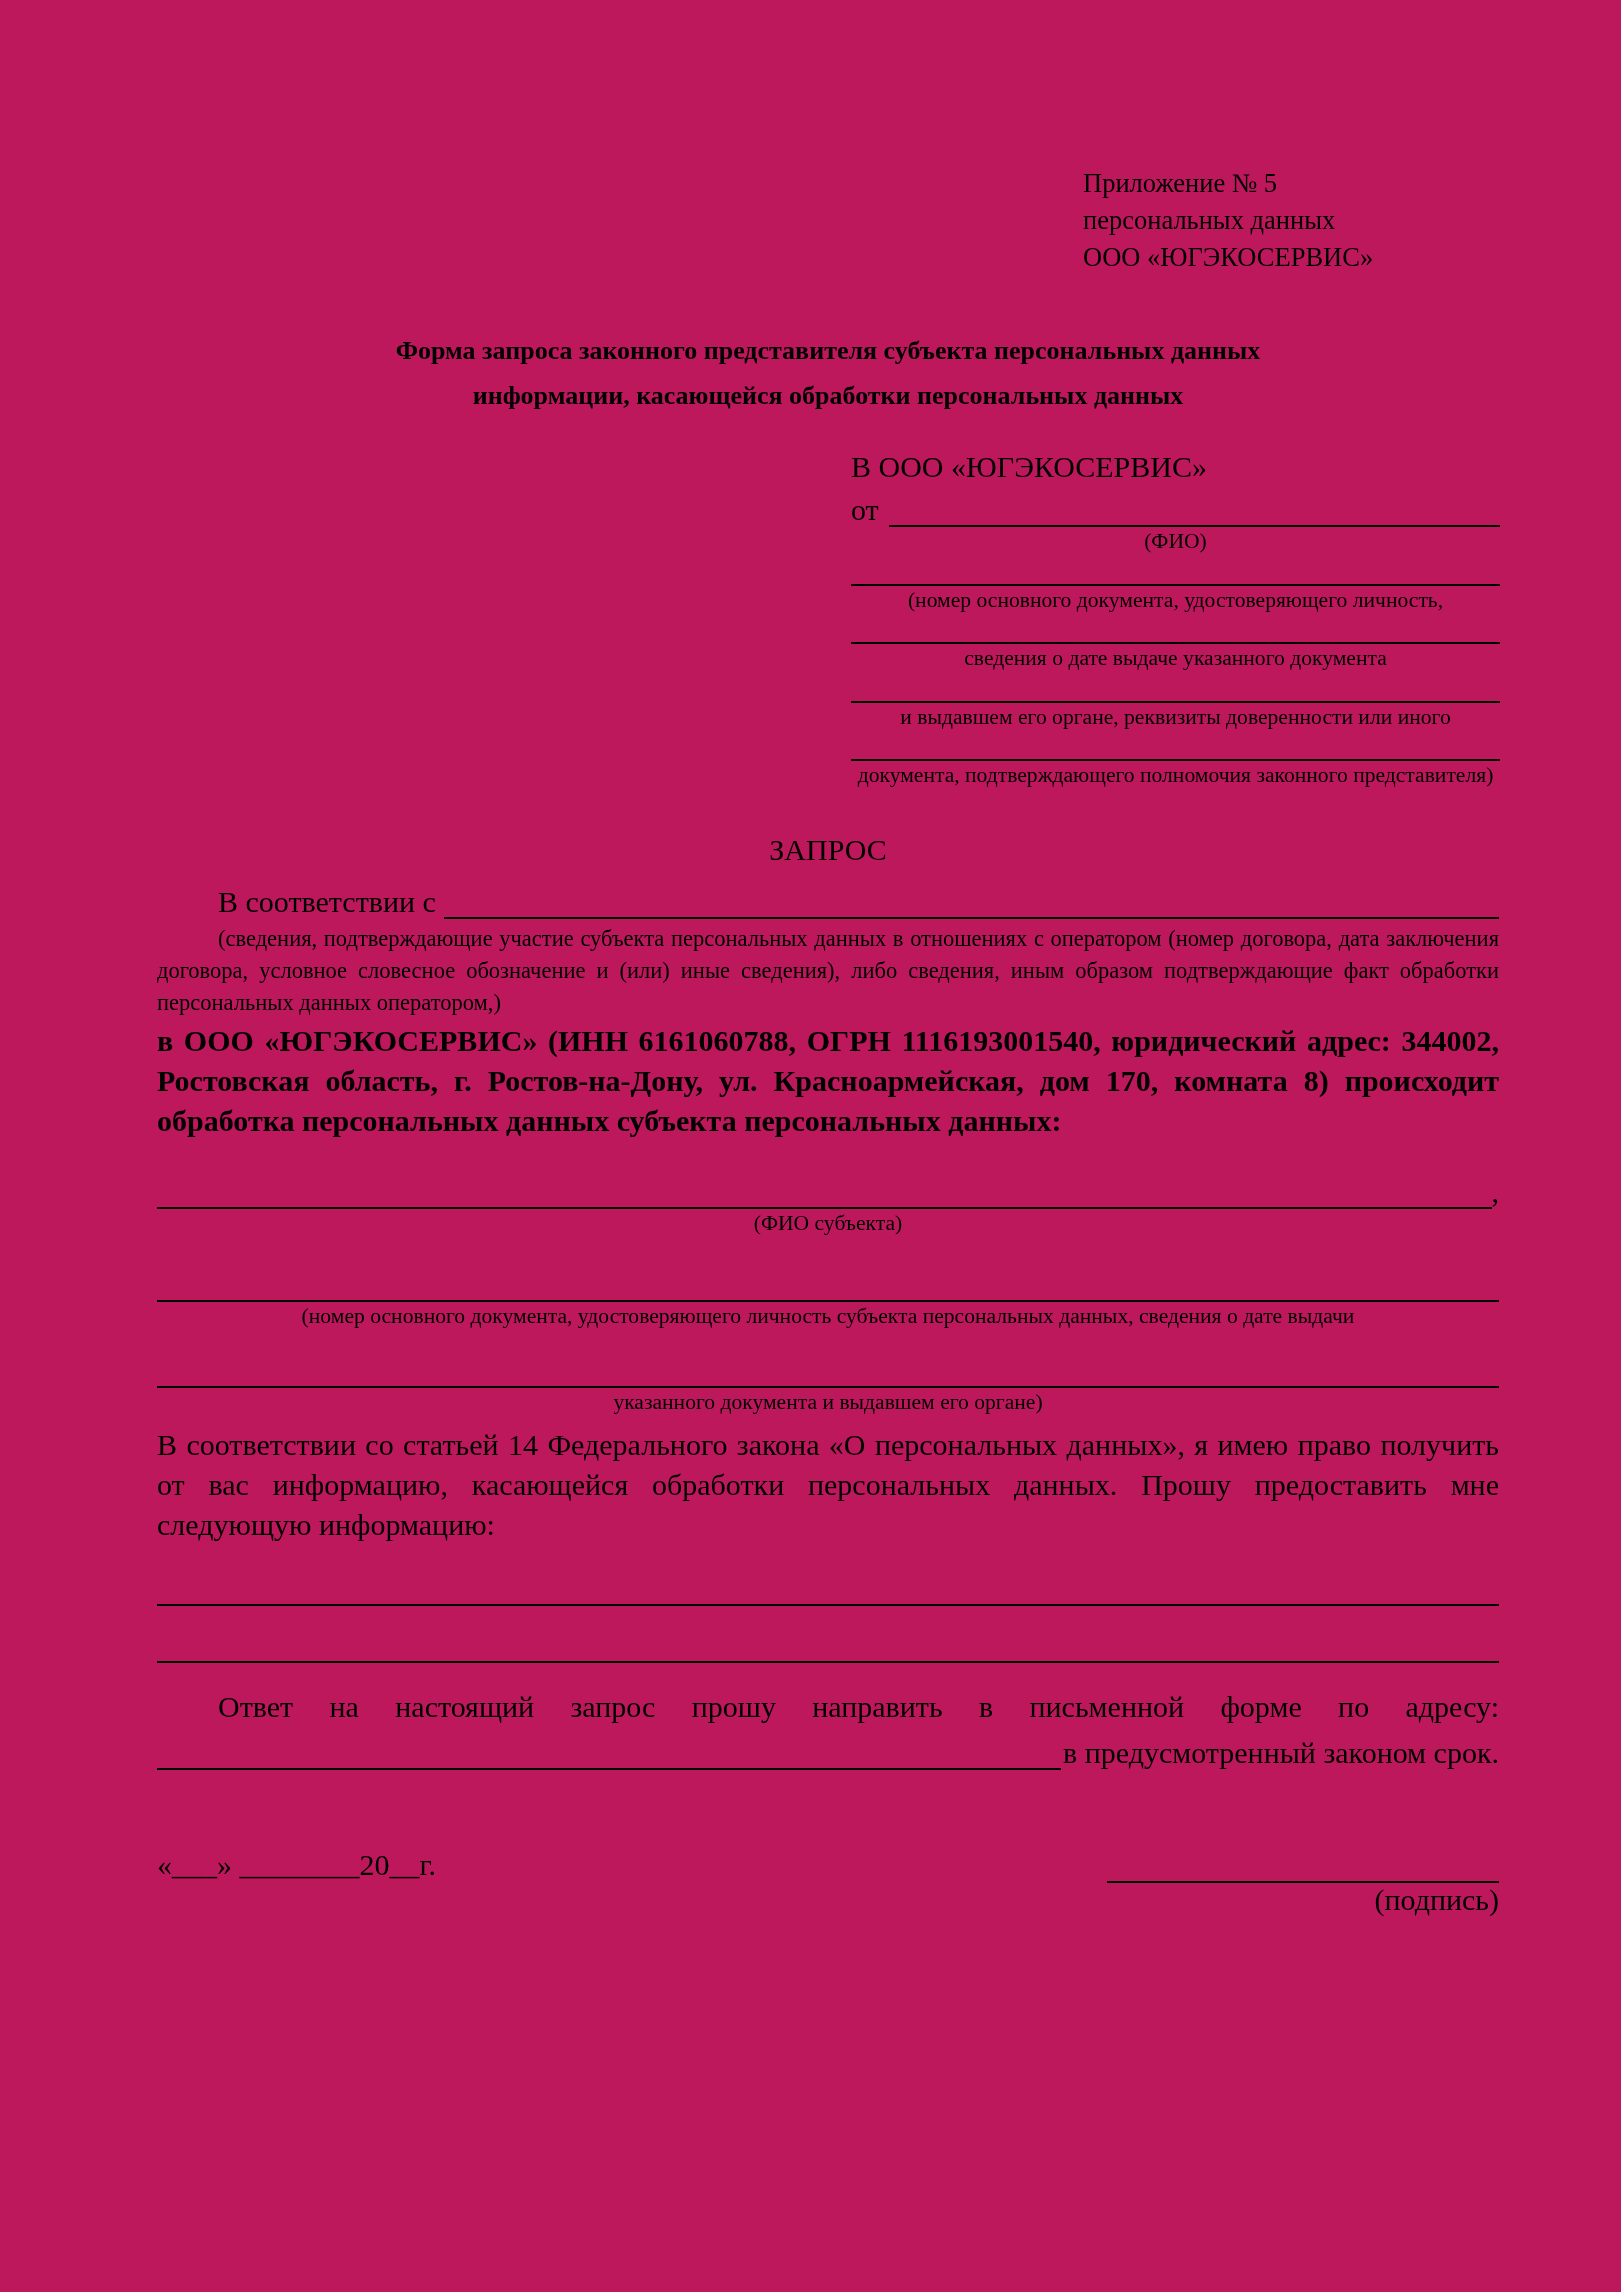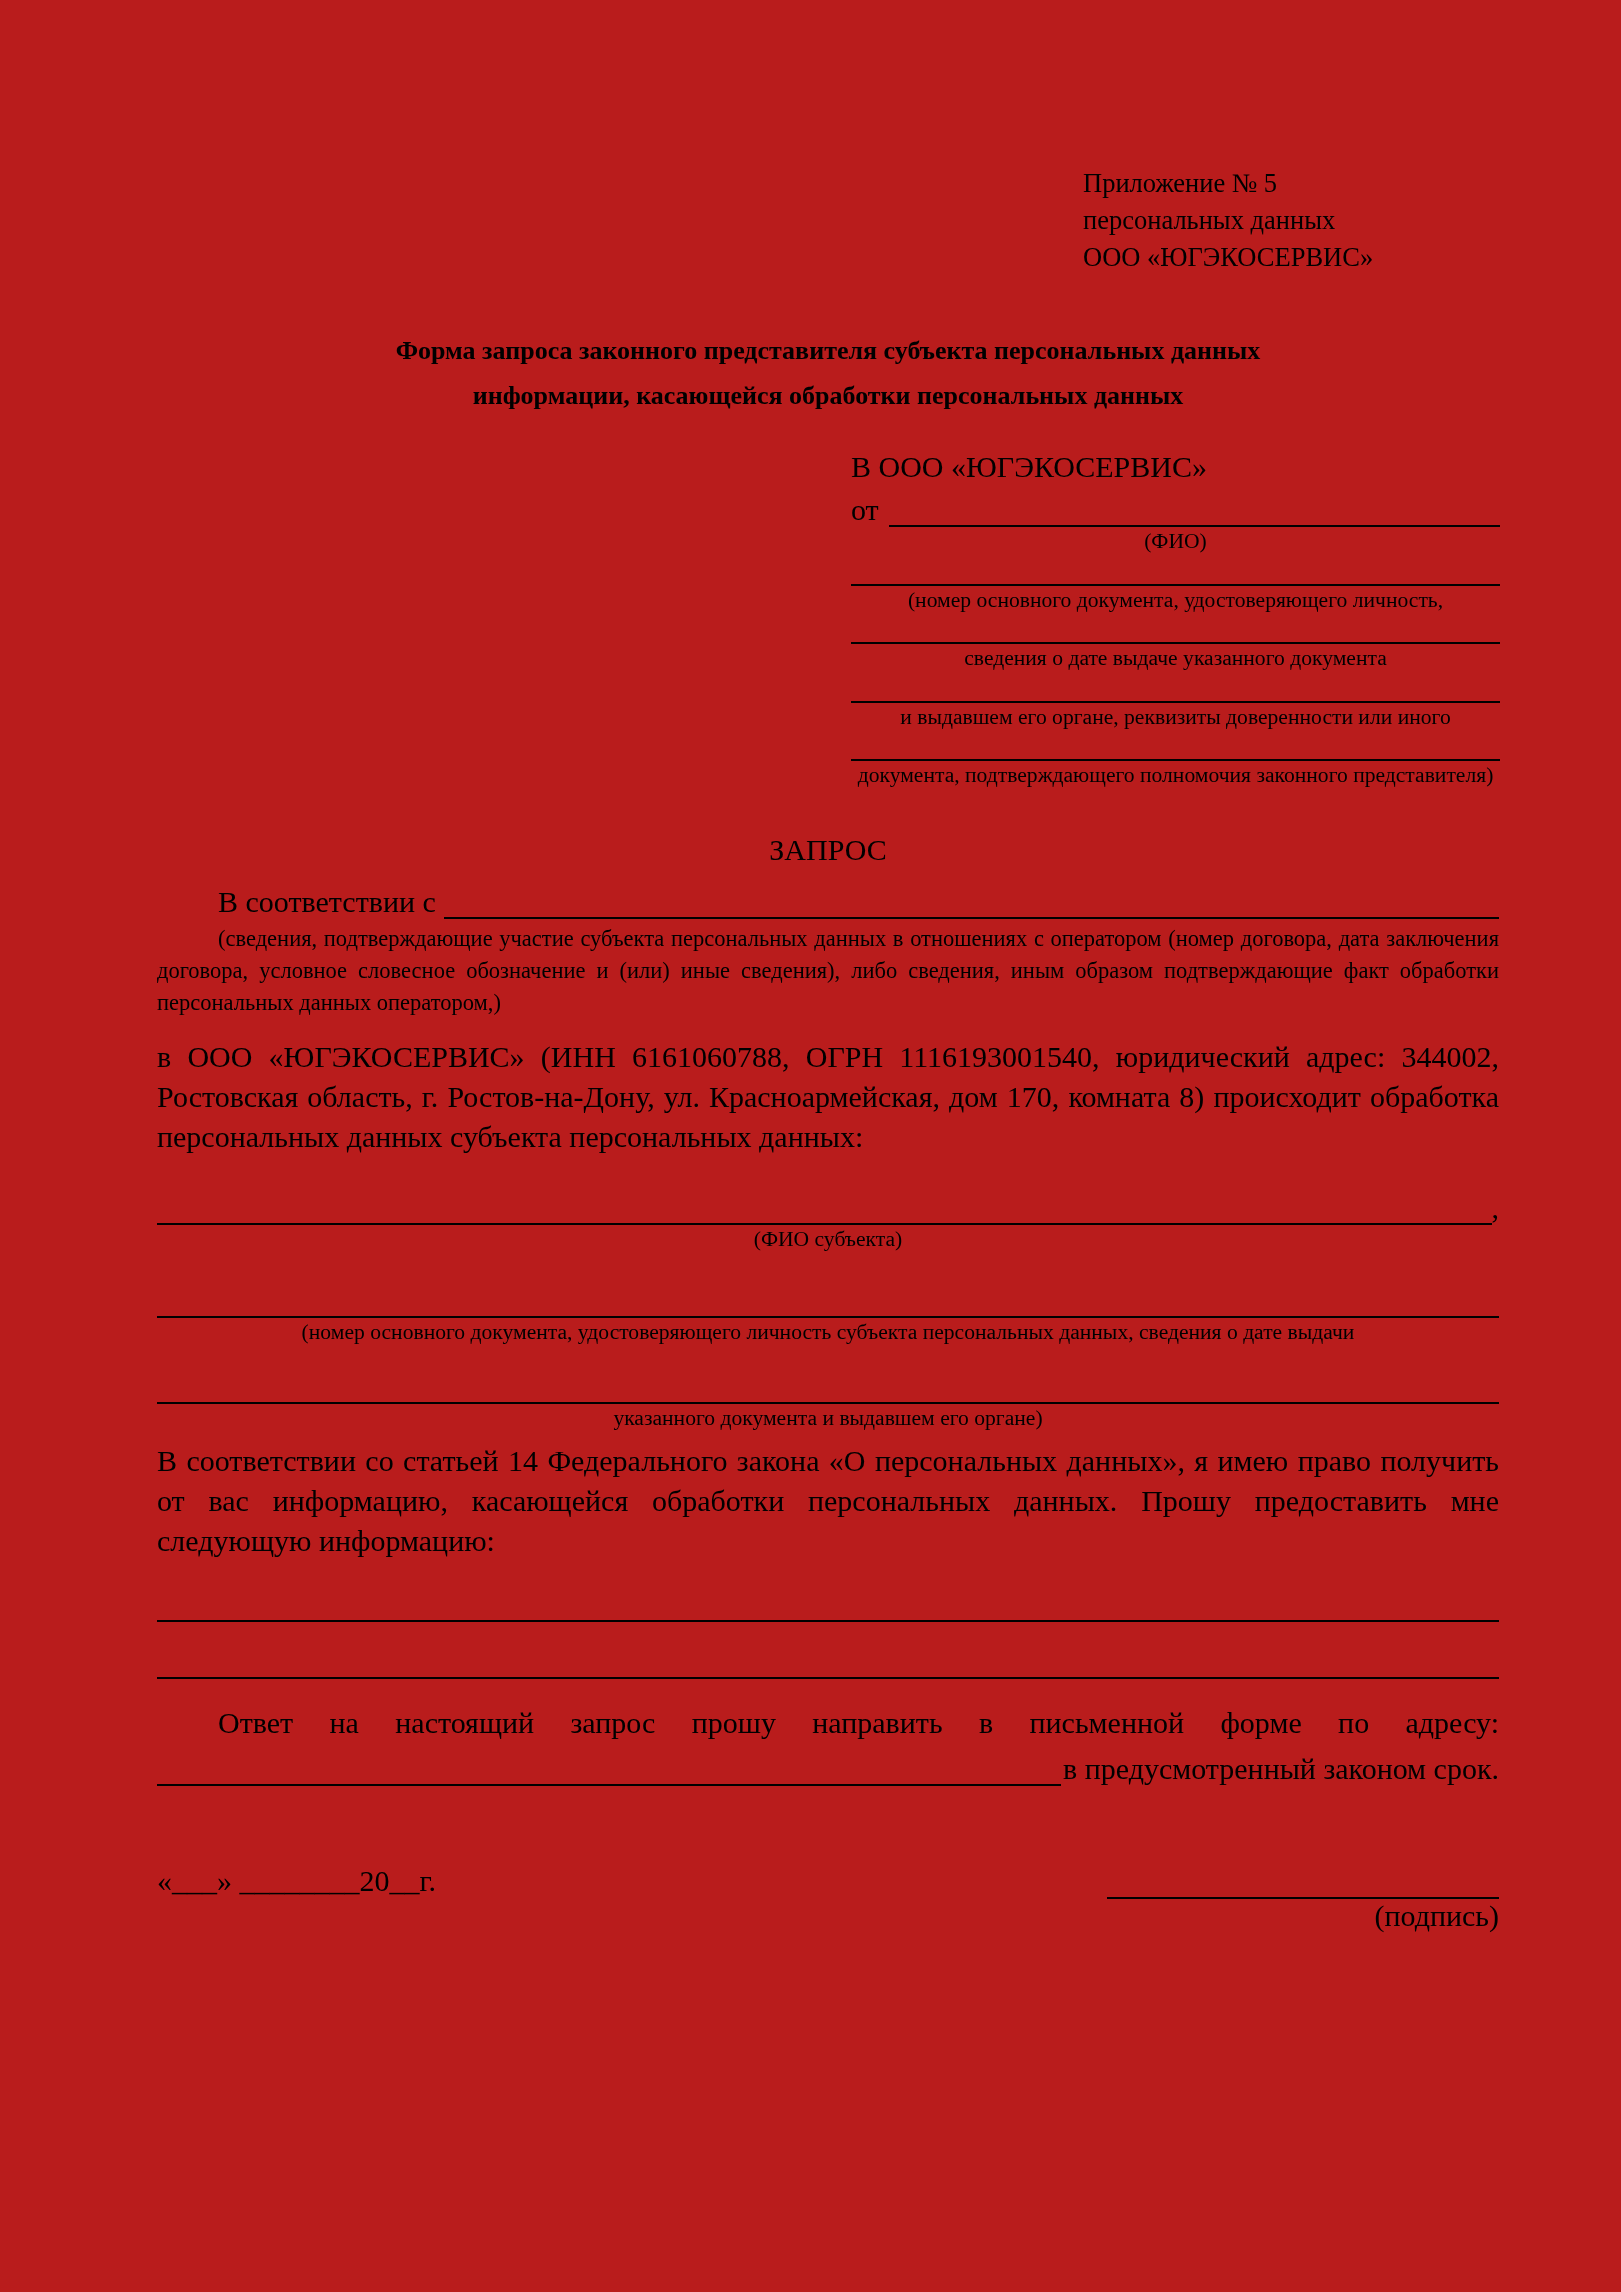--- a/index.html
+++ b/index.html
@@ -1,17 +1,17 @@
 <!DOCTYPE html>
 <html lang="ru"><head>
 <meta charset="utf-8">
 <style>
   html,body{margin:0;padding:0;background:#888;}
   .page{
-    width:1621px;height:2293px;background:#b91c1c;color:#000;
+    width:1621px;height:2293px;background:#be185d;color:#000;
     font-family:"Liberation Serif","DejaVu Serif",serif;
     position:relative;overflow:hidden;margin:0 auto;
     box-sizing:border-box;
     padding:165px 122px 0 157px;
   }
   
   .req-block{margin-left:926px;font-size:26.5px;line-height:37px;}
   
   .doc-title{margin-top:52px;text-align:center;font-weight:bold;font-size:26px;line-height:45px;}
   
@@ -21,21 +21,21 @@
   .from-row .lbl{white-space:nowrap;padding-right:9.8px;}
   .fill-line{flex:1;border-bottom:2.9px solid #000;height:33px;}
   .cap{font-size:21.6px;line-height:25.5px;text-align:center;margin-top:2px;}
   .fgroup .fline{height:29px;border-bottom:2.9px solid #000;}
   
   .zapros{margin-top:41px;text-align:center;font-size:30px;line-height:39px;}
   .intro-row{display:flex;align-items:flex-end;height:41px;margin-top:9.8px;font-size:30px;padding-left:61px;}
   .intro-row .lbl{white-space:nowrap;padding-right:7.8px;}
   .note{font-size:22.5px;line-height:32px;text-align:justify;text-indent:61px;margin-top:3.9px;}
   .para{font-size:30px;line-height:40px;text-align:justify;}
-  .op-para{margin-top:18px;}
+  .op-para{margin-top:2px;font-weight:bold;}
   .subject-row{display:flex;align-items:flex-end;height:29px;margin-top:39px;font-size:30px;}
   .subject-row .comma{white-space:nowrap;}
   .plain-line{border-bottom:2.9px solid #000;height:0;}
   .doc-g1{margin-top:63px;}
   .doc-g2{margin-top:57px;}
   .law-para{margin-top:9.8px;}
   .blank1{margin-top:59px;}
   .blank2{margin-top:55px;}
   .answer-1{font-size:30px;line-height:40px;text-align:justify;text-align-last:justify;padding-left:61px;margin-top:23.5px;}
   .answer-2{display:flex;align-items:flex-end;height:43px;font-size:30px;}

